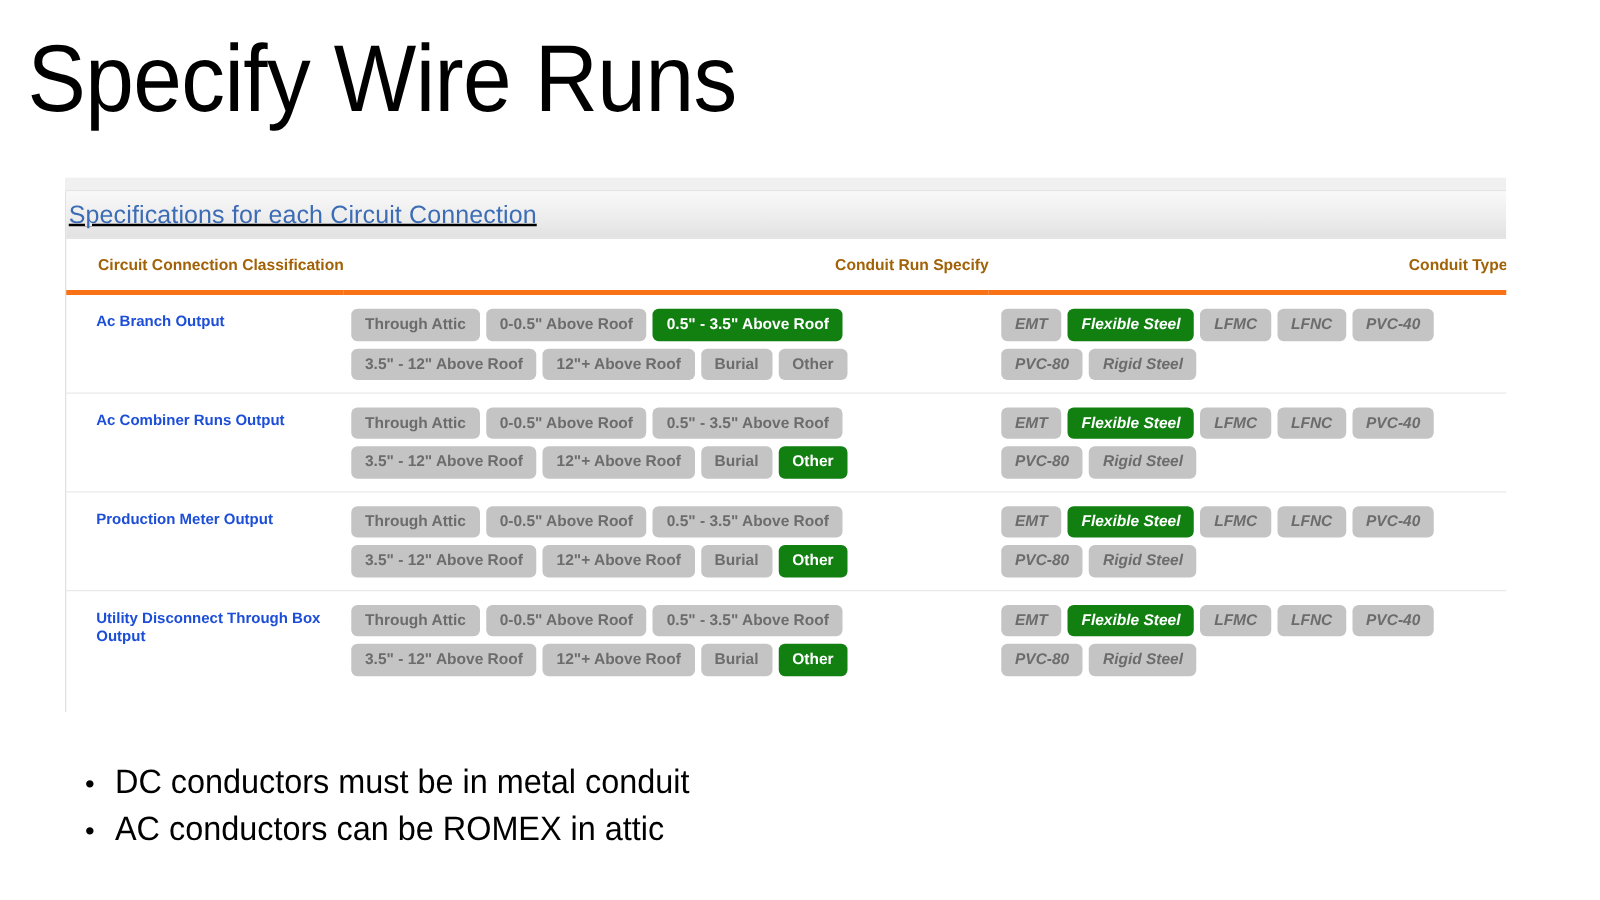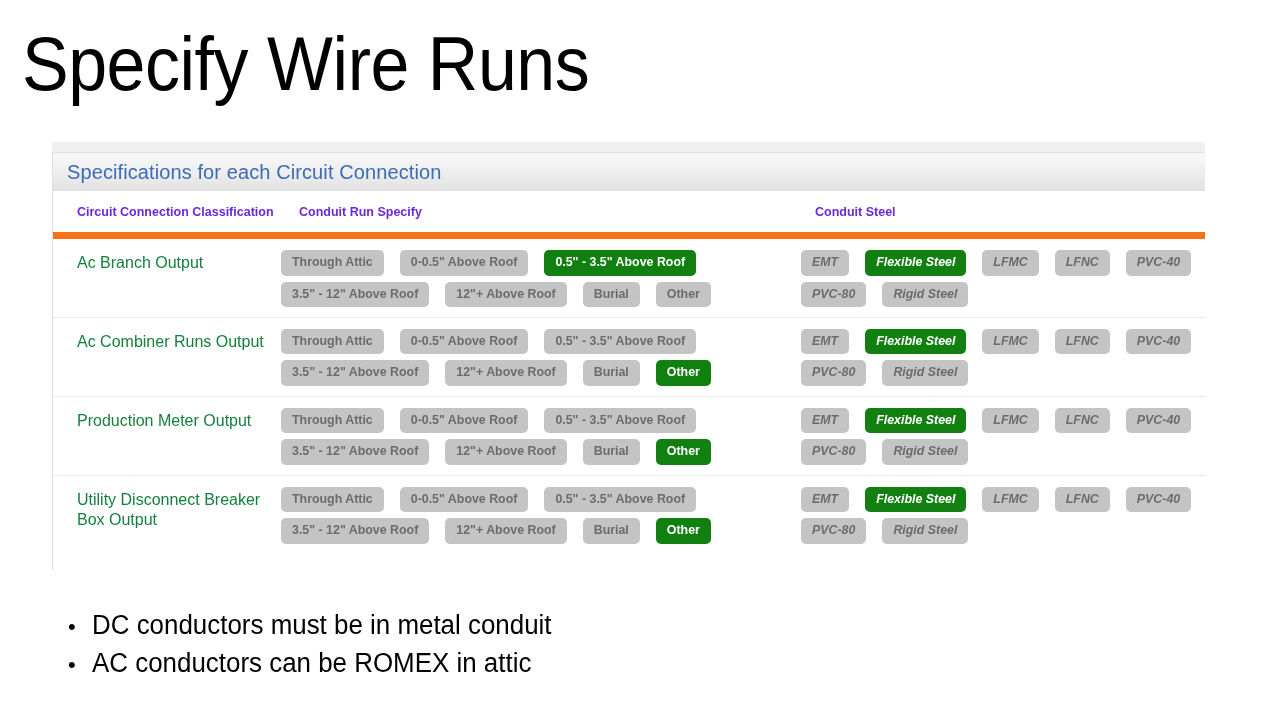--- a/index.html
+++ b/index.html
@@ -56,73 +56,74 @@
     height: 417px;
   }
 
   .panel-header {
     height: 38px;
     background: linear-gradient(to bottom, #f8f8f8 0%, #ededed 55%, #e2e2e2 100%);
     border-bottom: 1px solid #dcdcdc;
     border-top: 1px solid #f3f3f3;
     display: flex;
     align-items: center;
-    padding-left: 14px;
+    padding-left: 2px;
     box-sizing: border-box;
+    text-decoration: underline;
   }
   .panel-header-title {
     color: #3b6cb5;
     font-size: 20px;
     font-weight: 400;
     letter-spacing: 0.1px;
   }
 
   
   .spec-table {
     width: 100%;
     border-collapse: collapse;
     table-layout: fixed;
   }
   .spec-table col.c1 { width: 222px; }
   .spec-table col.c2 { width: 516px; }
   .spec-table col.c3 { width: 415px; }
 
   .spec-table thead th {
-    text-align: left;
+    text-align: right;
     vertical-align: top;
     padding: 14px 0 12px 24px;
     font-size: 12.5px;
     font-weight: bold;
-    color: #6d28d9;
+    color: #a16207;
     line-height: 1.22;
-    border-bottom: 7px solid #f97316;
+    border-bottom: 4px solid #f97316;
   }
 
   .spec-table tbody td {
     vertical-align: top;
     padding: 11px 0 10px 0;
     border-bottom: 1px solid #e9e9e9;
   }
   .spec-table tbody tr:last-child td {
     border-bottom: none;
   }
 
   .row-label {
     padding-left: 24px !important;
-    font-size: 16px;
-    font-weight: normal;
-    color: #15803d;
+    font-size: 12px;
+    font-weight: bold;
+    color: #1d4ed8;
     line-height: 1.25;
     padding-top: 14px !important;
   }
 
   .chip-wrap {
     display: flex;
     flex-wrap: wrap;
-    gap: 6px 16px;
+    gap: 6px 5px;
     padding-left: 6px;
     max-width: 470px;
     align-items: center;
   }
   .chip-wrap.conduit {
     max-width: 400px;
     padding-left: 10px;
     font-style: italic;
   }
 
@@ -189,21 +190,21 @@
     <table class="spec-table">
       <colgroup>
         <col class="c1">
           <col class="c2">
           <col class="c3">
       </colgroup>
       <thead>
         <tr>
           <th>Circuit Connection Classification</th>
           <th>Conduit Run Specify</th>
-          <th>Conduit Steel</th>
+          <th>Conduit Type</th>
         </tr>
       </thead>
       <tbody id="table-body">
           <tr>
             <td class="row-label">Ac Branch Output</td>
             <td>
               <div class="chip-wrap">
                 <span class="chip">Through Attic</span>
                 <span class="chip">0-0.5" Above Roof</span>
                 <span class="chip selected">0.5" - 3.5" Above Roof</span>
@@ -269,21 +270,21 @@
                 <span class="chip selected">Flexible Steel</span>
                 <span class="chip">LFMC</span>
                 <span class="chip">LFNC</span>
                 <span class="chip">PVC-40</span>
                 <span class="chip">PVC-80</span>
                 <span class="chip">Rigid Steel</span>
               </div>
             </td>
           </tr>
           <tr>
-            <td class="row-label">Utility Disconnect Breaker Box Output</td>
+            <td class="row-label">Utility Disconnect Through Box Output</td>
             <td>
               <div class="chip-wrap">
                 <span class="chip">Through Attic</span>
                 <span class="chip">0-0.5" Above Roof</span>
                 <span class="chip">0.5" - 3.5" Above Roof</span>
                 <span class="chip">3.5" - 12" Above Roof</span>
                 <span class="chip">12"+ Above Roof</span>
                 <span class="chip">Burial</span>
                 <span class="chip selected">Other</span>
               </div>

